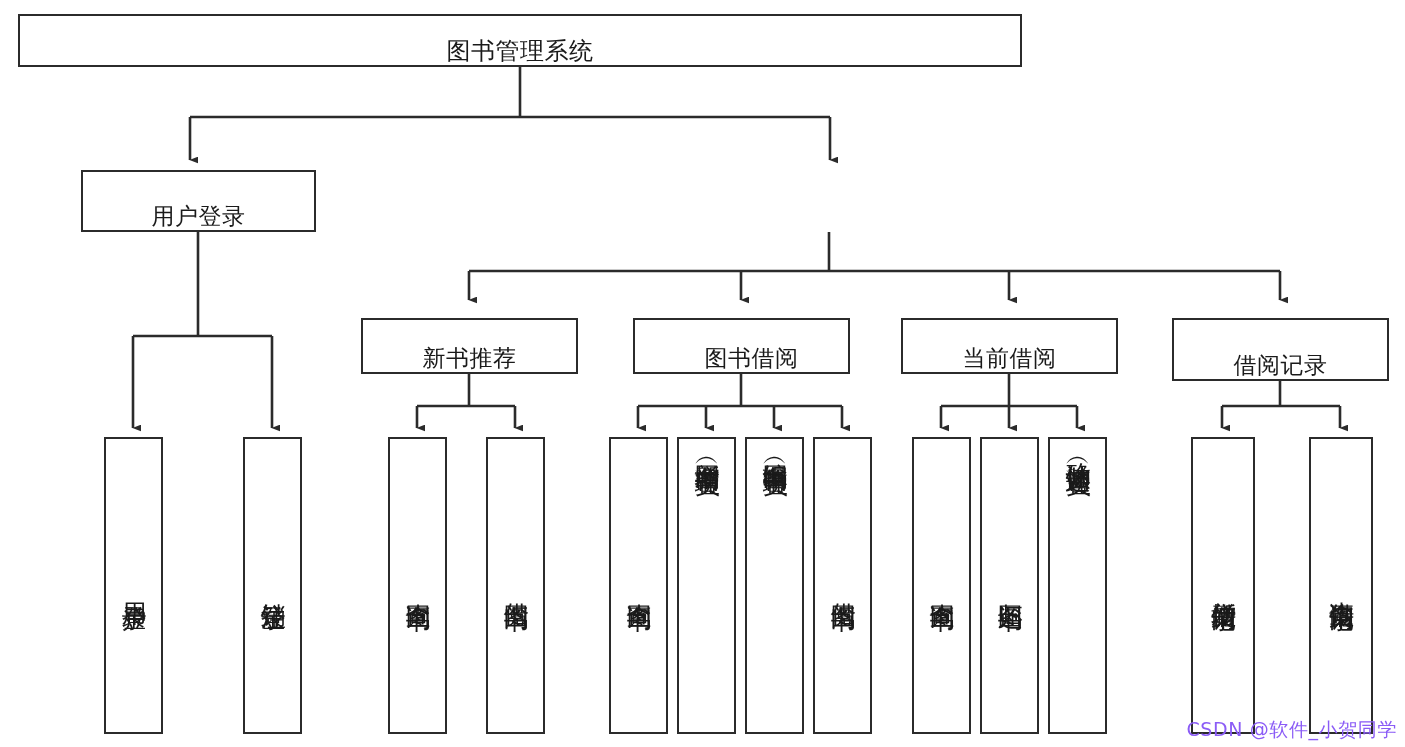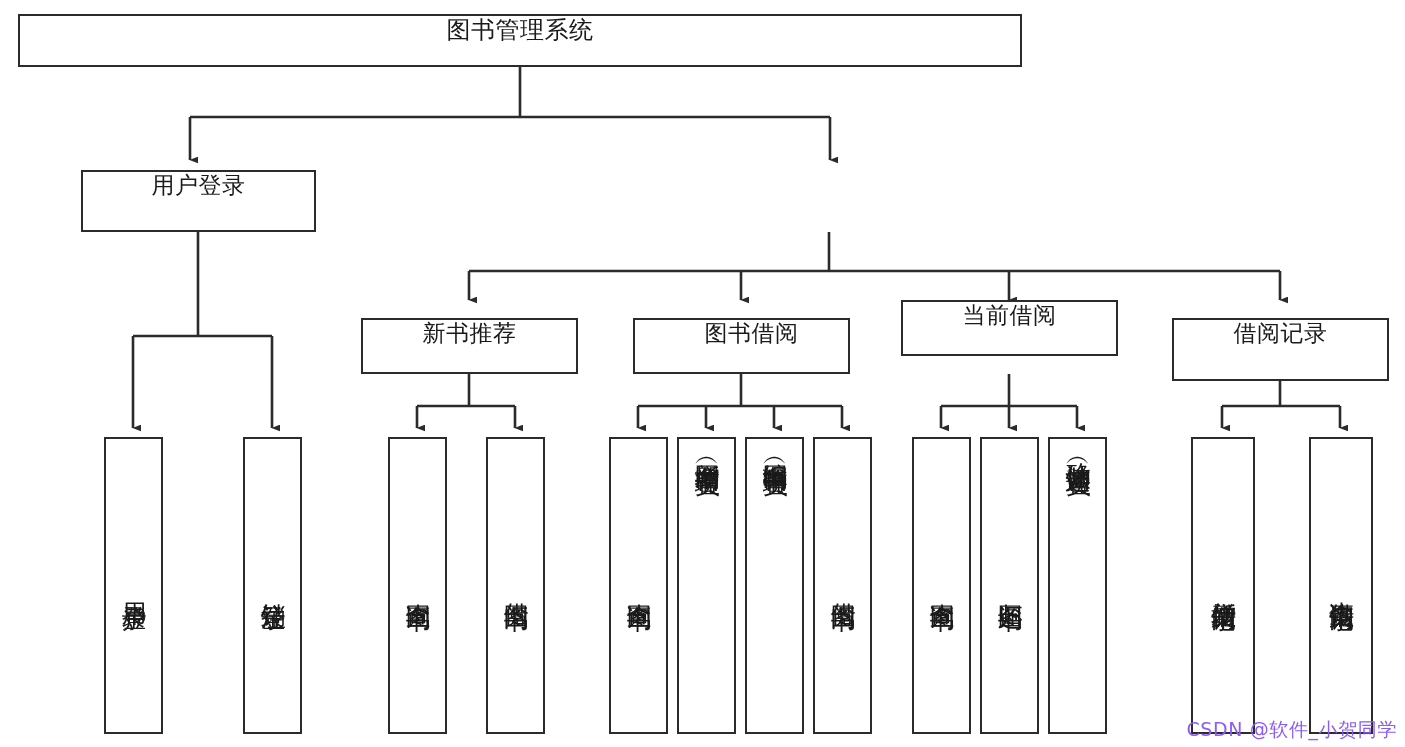--- a/index.html
+++ b/index.html
@@ -26,21 +26,21 @@
     width: 1405px;
     height: 747px;
     pointer-events: none;
   }
   .node {
     position: absolute;
     box-sizing: border-box;
     border: 2.4px solid #2b2b2b;
     background: #ffffff;
     display: flex;
-    align-items: flex-start;
+    align-items: flex-end;
     justify-content: center;
     text-align: center;
     color: #1a1a1a;
     overflow: hidden;
   }
   .node .node-label {
     display: block;
     line-height: 1.18;
     letter-spacing: 0.5px;
   }
@@ -142,21 +142,21 @@
 
 
   <div class="node horiz" style="left:361px; top:318px; width:217px; height:56px;">
     <span class="node-label">新书推荐</span>
   </div>
 
   <div class="node horiz" style="left:633px; top:318px; width:217px; height:56px;padding-left:20px;">
     <span class="node-label">图书借阅</span>
   </div>
 
-  <div class="node horiz" style="left:901px; top:300px; width:217px; height:56px;">
+  <div class="node horiz" style="left:901px; top:318px; width:217px; height:56px;">
     <span class="node-label">当前借阅</span>
   </div>
 
   <div class="node horiz" style="left:1172px; top:318px; width:217px; height:63px;">
     <span class="node-label">借阅记录</span>
   </div>
 
   <div class="node vert centered" style="left:104px; top:437px; width:59px; height:297px;">
     <span class="node-label">用户登录</span>
   </div>

